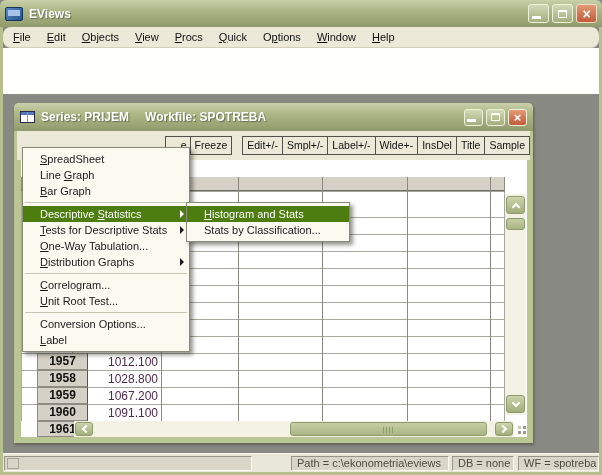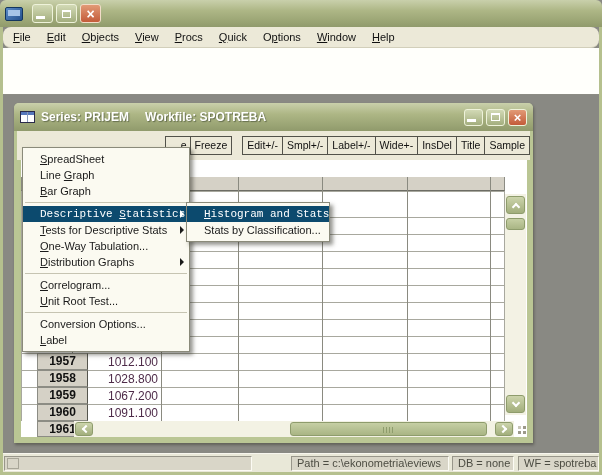--- a/index.html
+++ b/index.html
@@ -136,29 +136,29 @@
     background:#9c9a8a; box-shadow:-5px 0 #9c9a8a, 0 -5px #9c9a8a, -5px -5px #c9c7b8;}
 
   
   .context-menu{
     position:absolute; left:22px; top:147px; width:168px;
     background:#fbfaf1; border:1px solid #8a8a7a; padding:3px 0;
     box-shadow:3px 3px 4px rgba(45,45,35,.5); z-index:40;
   }
   .cm-item{ height:16px; line-height:16px; font-size:11px; padding-left:17px;
     position:relative; color:#1a1a1a; white-space:nowrap;}
-  .cm-item.hl{ background:#0c4a6e; color:#fff;font-family:Liberation Mono, monospace;}
+  .cm-item.hl{ background:#4d7c0f; color:#fff;}
   .cm-sep{ height:7px; position:relative;}
   .cm-sep::after{ content:""; position:absolute; left:2px; right:2px; top:3px; height:1px; background:#c6c4b2;}
   .cm-arrow{ position:absolute; right:5px; top:4px; width:0; height:0;
     border-left:4px solid #1a1a1a; border-top:4px solid transparent; border-bottom:4px solid transparent;}
   .hl .cm-arrow{ border-left-color:#fff;}
 
   .submenu{
-    position:absolute; left:186px; top:202px; width:144px;
+    position:absolute; left:186px; top:202px; width:164px;
     background:#fbfaf1; border:1px solid #8a8a7a; padding:3px 0;
     box-shadow:3px 3px 4px rgba(45,45,35,.5); z-index:50;
   }
 
   
   .statusbar{
     position:absolute; left:3px; top:453px; width:596px; height:19px;
     background:#e9e8d8; border-top:1px solid #f7f6ee; z-index:16;
   }
   .sb-panel{
@@ -171,20 +171,21 @@
     background:#d9d6c8; border:1px solid #a8a698;}
   .sb-path{ left:288px; width:158px;}
   .sb-db{ left:449px; width:62px;}
   .sb-wf{ left:515px; width:81px;}
 </style>
 </head>
 <body>
 
 <div class="titlebar">
   <div class="app-icon"></div>
+  <div class="title-text">EViews</div>
   <div class="win-btn btn-olive">
       <span class="g-min"></span>
     </div>
   <div class="win-btn btn-olive">
       <span class="g-max"></span>
     </div>
   <div class="win-btn btn-close">
       <span>×</span>
     </div>
 </div>

